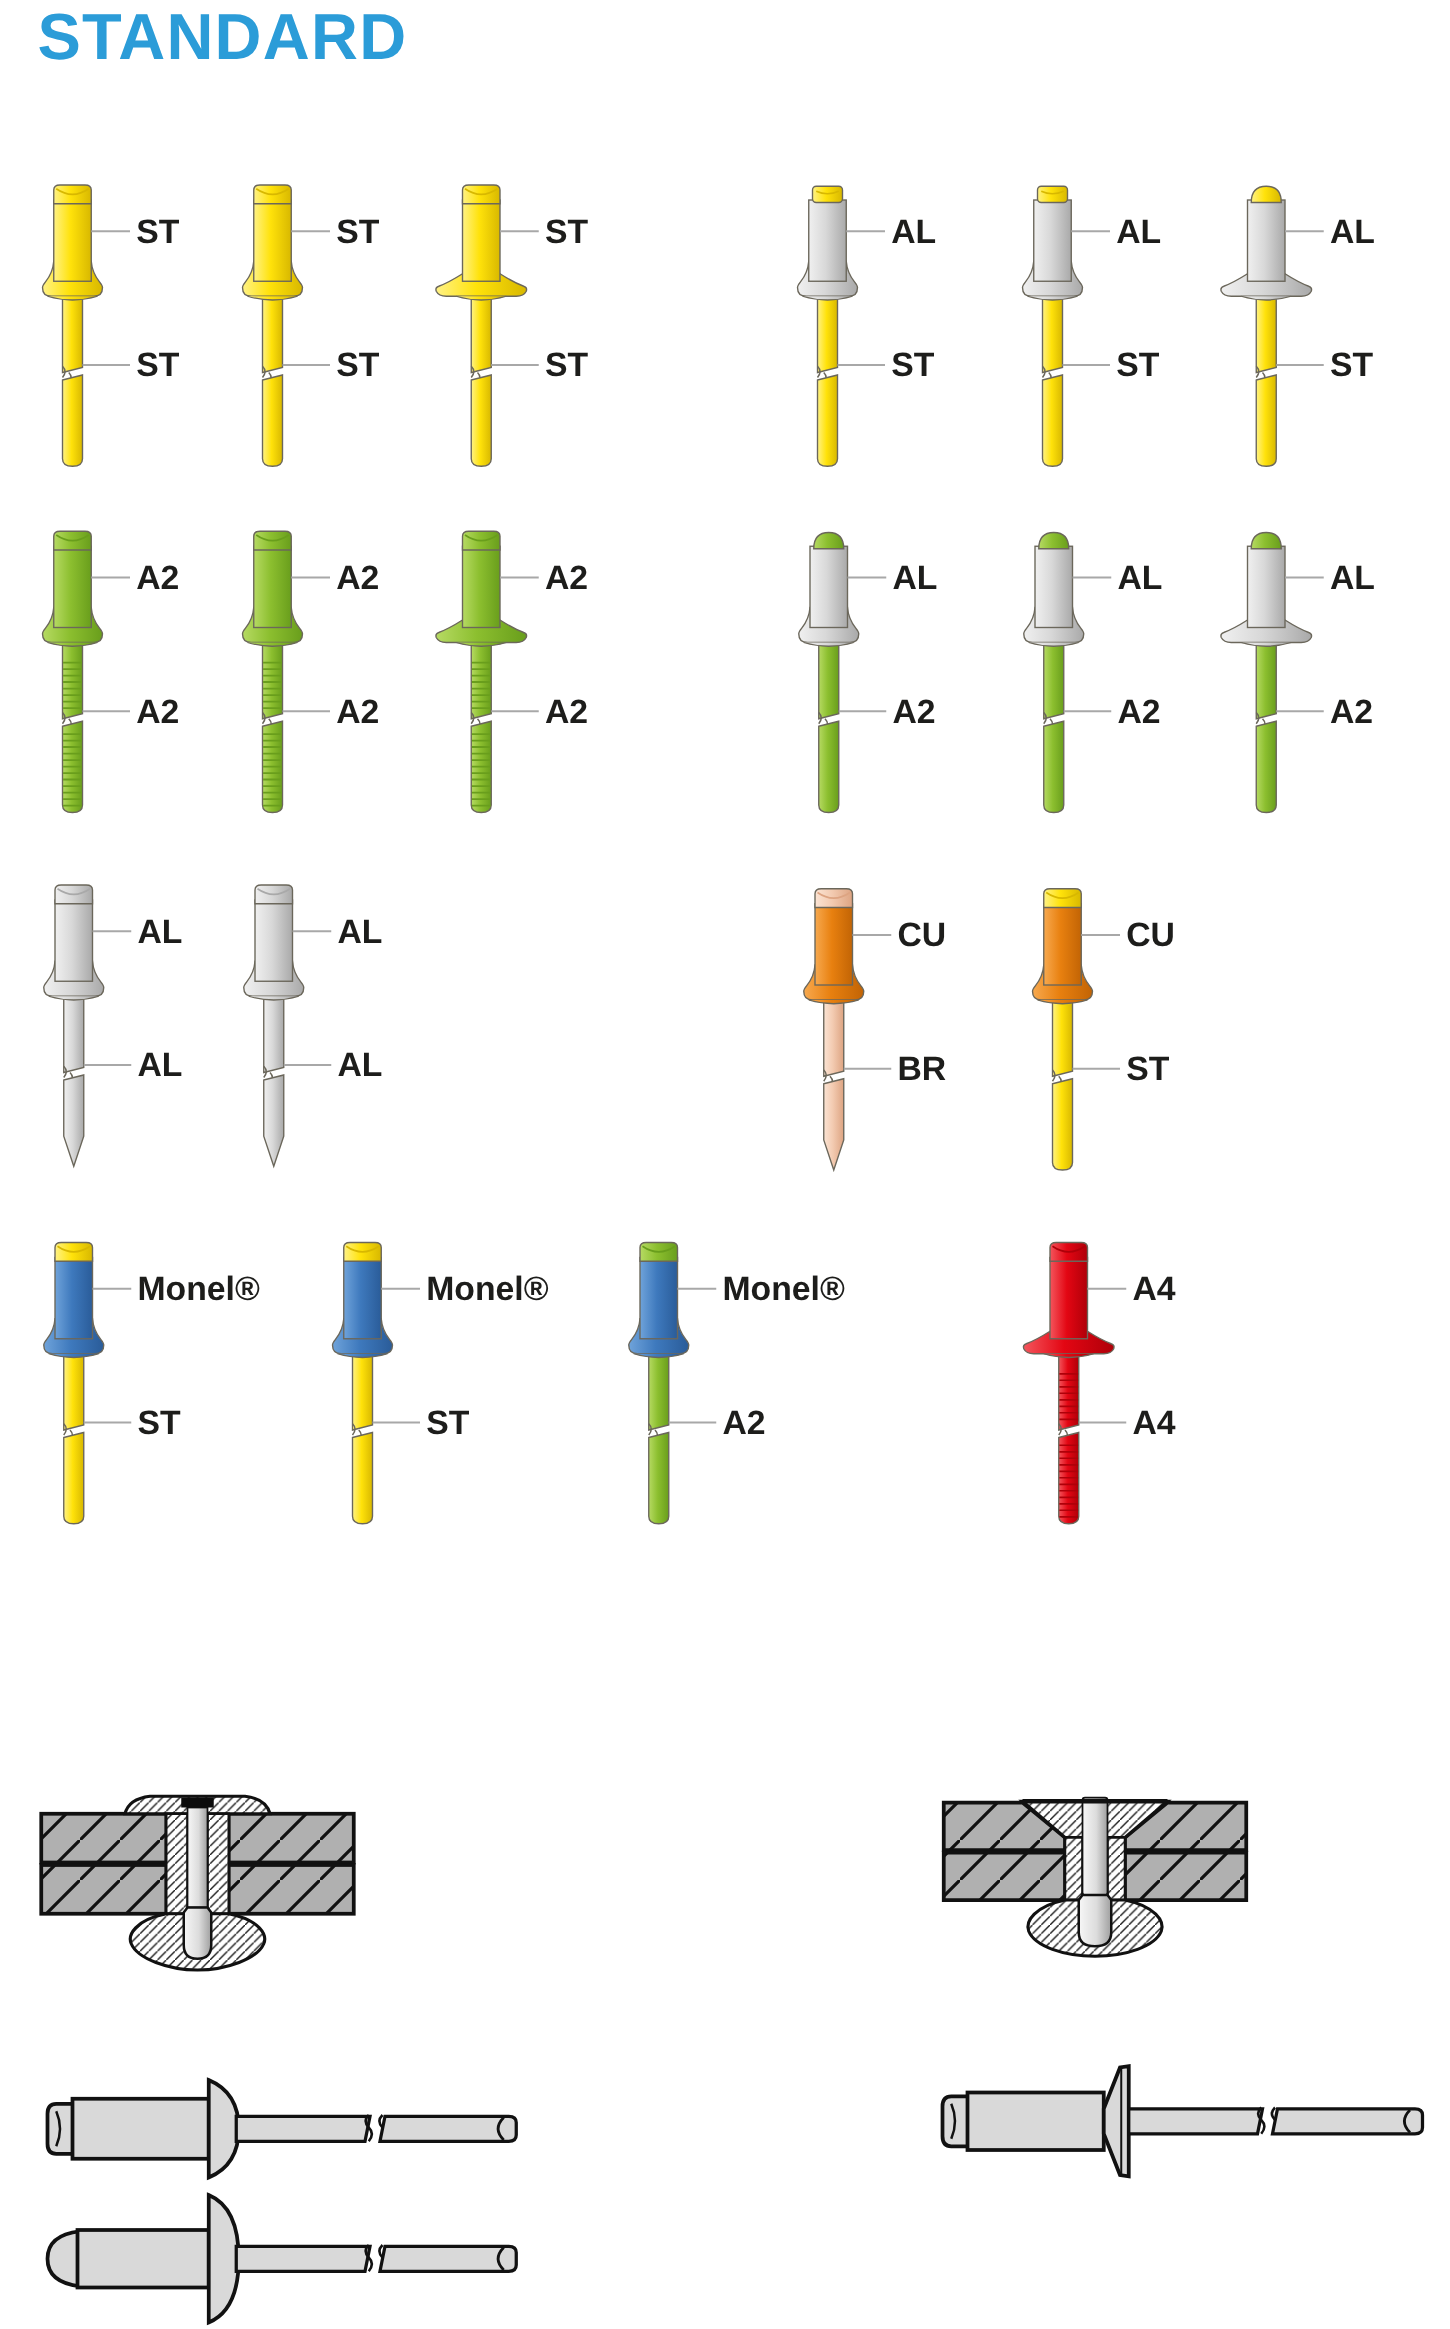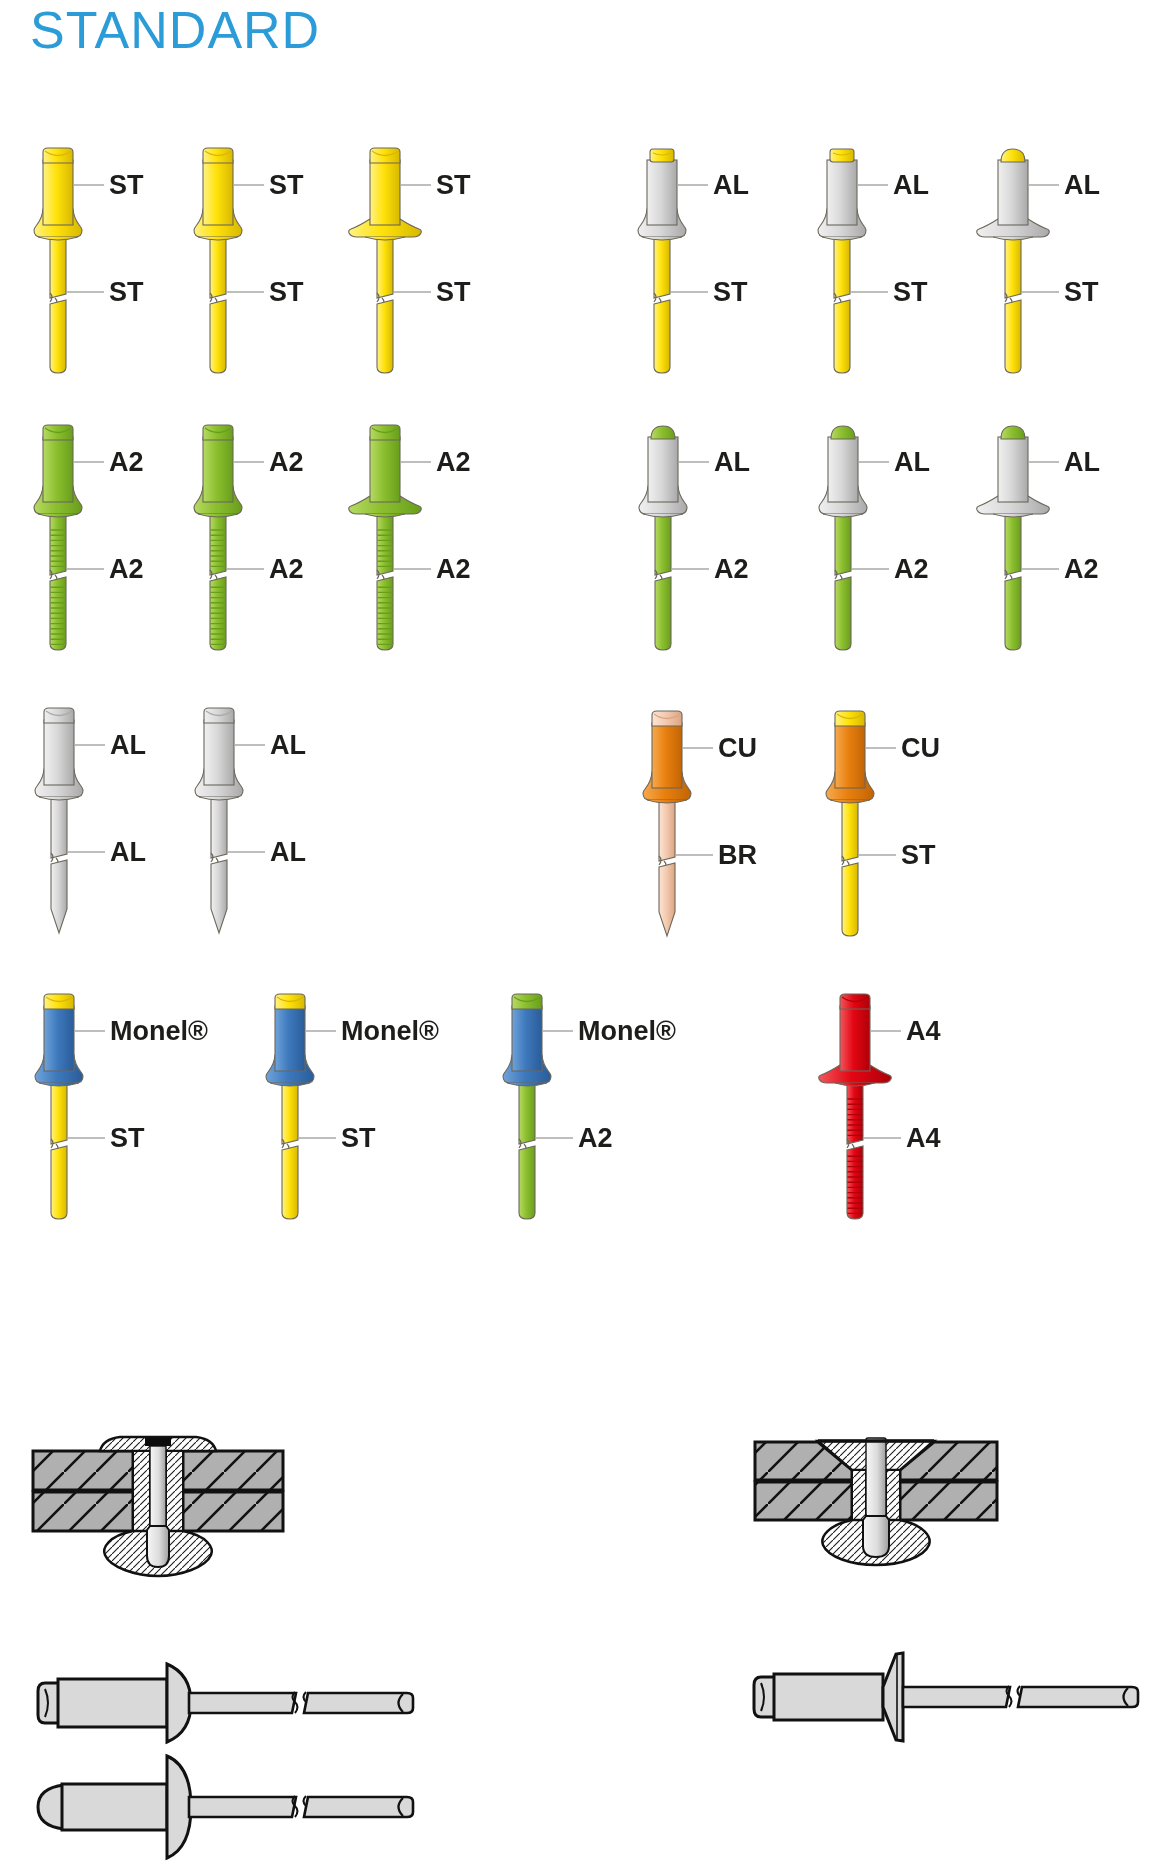--- a/index.html
+++ b/index.html
@@ -1,18 +1,18 @@
 <!DOCTYPE html>
 <html><head>
 <meta charset="utf-8">
 <style>
   html,body{margin:0;padding:0;background:#fff;}
   .page{position:relative;width:1160px;height:1863px;background:#fff;overflow:hidden;
         font-family:"Liberation Sans","DejaVu Sans",sans-serif;}
-  .title{position:absolute;left:30px;top:0px;margin:0;font-weight:normal;font-size:52px;
+  .title{position:absolute;left:30px;top:0px;margin:0;font-weight:bold;font-size:52px;
          letter-spacing:1px;font-family:"Liberation Sans","DejaVu Sans",sans-serif;}
   svg{position:absolute;left:0;top:0;}
   text{font-family:"Liberation Sans","DejaVu Sans",sans-serif;font-weight:bold;}
 </style>
 </head>
 <body>
 
 <div class="page">
   <h1 class="title" style="color: rgb(43, 156, 216);">STANDARD</h1>
   <svg id="diagram" width="1160" height="1863" viewBox="0 0 1160 1863">

